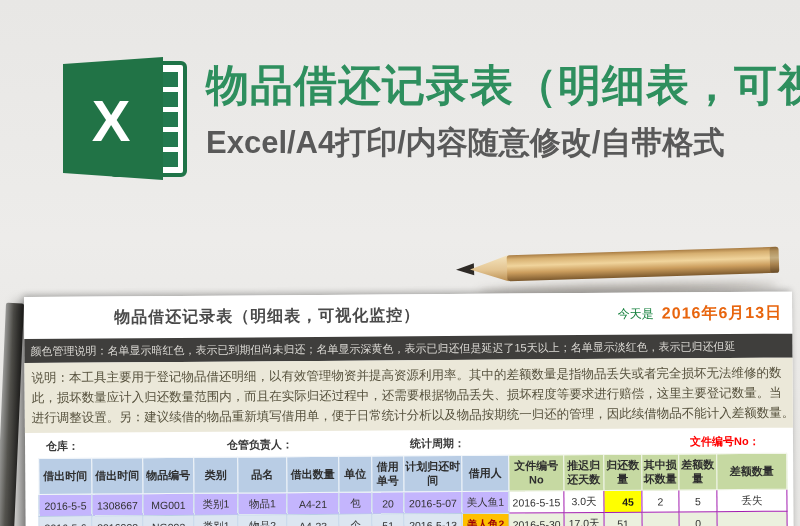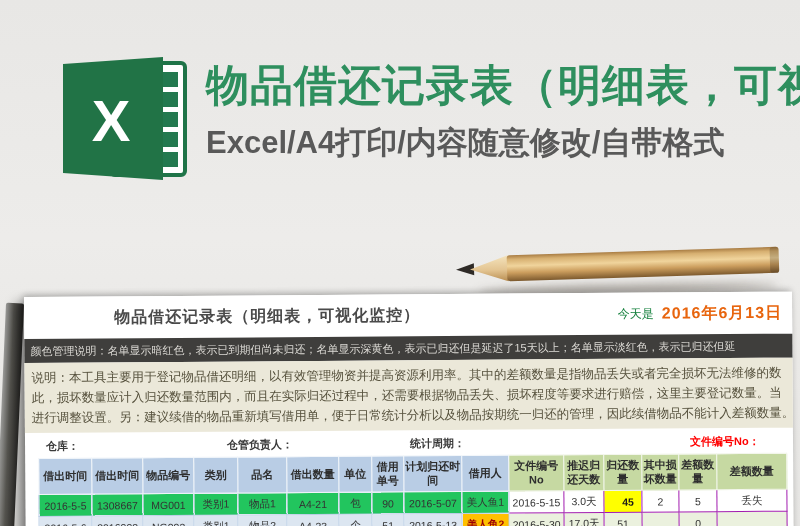--- a/index.html
+++ b/index.html
@@ -48,21 +48,21 @@
   .lbl-fileno{left:655px;color:#ff0000;}
 
   table.borrow{border-collapse:collapse;table-layout:fixed;width:748px;margin-left:13px;}
   .c0{width:53px}.c1{width:51px}.c2{width:51px}.c3{width:44px}.c4{width:49px}.c5{width:52px}
   .c6{width:33px}.c7{width:32px}.c8{width:58px}.c9{width:47px}.c10{width:55px}.c11{width:40px}
   .c12{width:38px}.c13{width:37px}.c14{width:38px}.c15{width:70px}
   th{height:33px;font-size:11px;font-weight:bold;color:#2e2e2e;padding:1px;line-height:1.25;vertical-align:middle;}
   th.hb{background:#b9cde5;border:1px solid #f2f6fa;}
   th.hg{background:#c6d9a2;border:1px solid #f3f6ec;}
   td{height:21px;font-size:10.5px;color:#333;text-align:center;padding:0 1px;overflow:hidden;white-space:nowrap;}
-  td.zb{border:1px solid #b9cde5;background:#22c55e;}
+  td.zb{border:1px solid #b9cde5;background:#c4b5fd;}
   td.zg{border:1px solid #a21caf;background:#fff;}
   tr.alt td.zb{background:#dce6f1;}
   tr.alt td.zg{background:#ebf1de;}
   td.hl-yellow{background:#ffff00 !important;font-weight:bold;color:#1a1a1a;padding-left:11px;}
   td.hl-orange{background:#ffc000 !important;font-weight:bold;color:#9c0006;}
 </style>
 </head>
 <body>
 
 <div class="stage">
@@ -181,21 +181,21 @@
       </thead>
       <tbody>
         <tr>
           <td class="zb">2016-5-5</td>
           <td class="zb">1308667</td>
           <td class="zb">MG001</td>
           <td class="zb">类别1</td>
           <td class="zb">物品1</td>
           <td class="zb">A4-21</td>
           <td class="zb">包</td>
-          <td class="zb">90</td>
+          <td class="zb">20</td>
           <td class="zb">2016-5-07</td>
           <td class="zb">美人鱼1</td>
           <td class="zg">2016-5-15</td>
           <td class="zg">3.0天</td>
           <td class="zg hl-yellow">45</td>
           <td class="zg">2</td>
           <td class="zg">5</td>
           <td class="zg">丢失</td>
         </tr>
         <tr class="alt">

